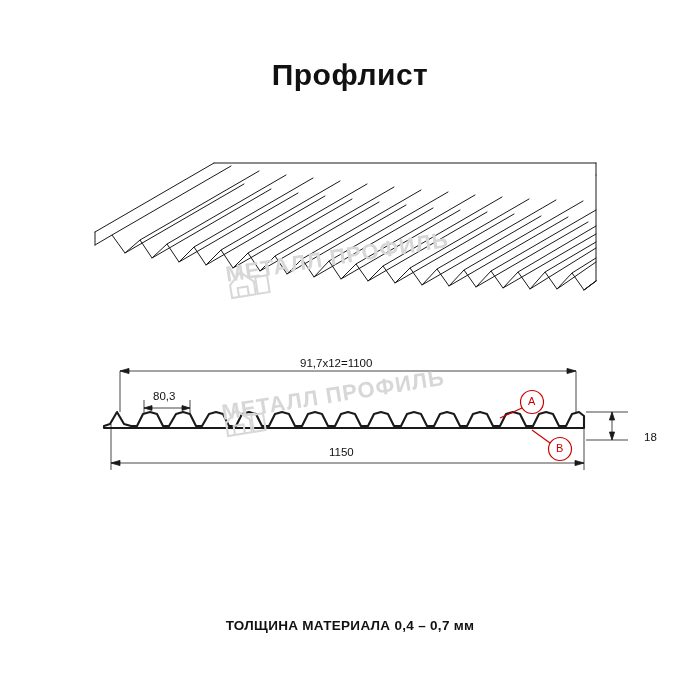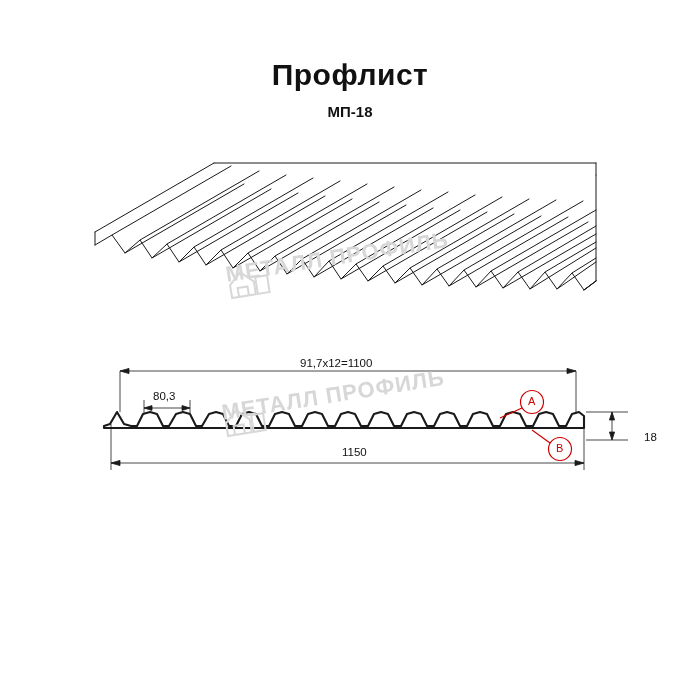--- a/index.html
+++ b/index.html
@@ -101,21 +101,20 @@
     color: #cc0000;
     font-weight: normal;
   }
 </style>
 </head>
 <body>
 
 <div class="page">
 
   <div class="title">Профлист</div>
-  <div class="subtitle">МП-18</div>
 
   <svg class="svg-layer" width="700" height="700" viewBox="0 0 700 700">
 
     <g fill="none" stroke="#1a1a1a" stroke-width="1" stroke-linejoin="round" stroke-linecap="round">
 
       <path d="M95,232 L214,163"></path>
       <path d="M214,163 L596,163"></path>
       <path d="M596,163 L596,175"></path>
       <path d="M95,232 L95,245"></path>
 
@@ -230,34 +229,35 @@
       <line x1="522" y1="408" x2="500" y2="418" stroke="#cc0000" stroke-width="1.2"></line>
     </g>
     <g>
       <circle cx="560" cy="449" r="11.5" fill="none" stroke="#cc0000" stroke-width="1.2"></circle>
       <line x1="550" y1="443" x2="532" y2="430" stroke="#cc0000" stroke-width="1.2"></line>
     </g>
   </svg>
 
   <div class="dim-label" style="left:300px; top:357px;">91,7х12=1100</div>
   <div class="dim-label" style="left:153px; top:390px;">80,3</div>
-  <div class="dim-label" style="left:342px; top:446px;">1150</div>
+  <div class="dim-label" style="left:329px; top:446px;">1150</div>
   <div class="dim-label" style="left:619px; top:431px;margin-left:25px;">18</div>
 
   <div class="callout-label" style="left:528px; top:395px;">A</div>
   <div class="callout-label" style="left:556px; top:442px;">B</div>
 
   <div class="wm wm1">МЕТАЛЛ ПРОФИЛЬ</div>
   <svg class="wm-icon wm-icon-1" viewBox="0 0 44 30">
     <path d="M2,14 L14,3 L26,14 L26,27 L2,27 Z" fill="none" stroke="#d7d7d7" stroke-width="2"></path>
     <path d="M9,27 L9,18 L19,18 L19,27" fill="none" stroke="#d7d7d7" stroke-width="2"></path>
     <path d="M28,10 L40,10 L40,27 L28,27 Z" fill="none" stroke="#d7d7d7" stroke-width="2"></path>
   </svg>
 
   <div class="wm wm2">МЕТАЛЛ ПРОФИЛЬ</div>
   <svg class="wm-icon wm-icon-2" viewBox="0 0 44 30">
     <path d="M2,14 L14,3 L26,14 L26,27 L2,27 Z" fill="none" stroke="#d7d7d7" stroke-width="2"></path>
     <path d="M9,27 L9,18 L19,18 L19,27" fill="none" stroke="#d7d7d7" stroke-width="2"></path>
     <path d="M28,10 L40,10 L40,27 L28,27 Z" fill="none" stroke="#d7d7d7" stroke-width="2"></path>
   </svg>
 
+  <div class="footer-note">ТОЛЩИНА МАТЕРИАЛА 0,4 – 0,7 мм</div>
 
 </div>
 
 </body></html>

